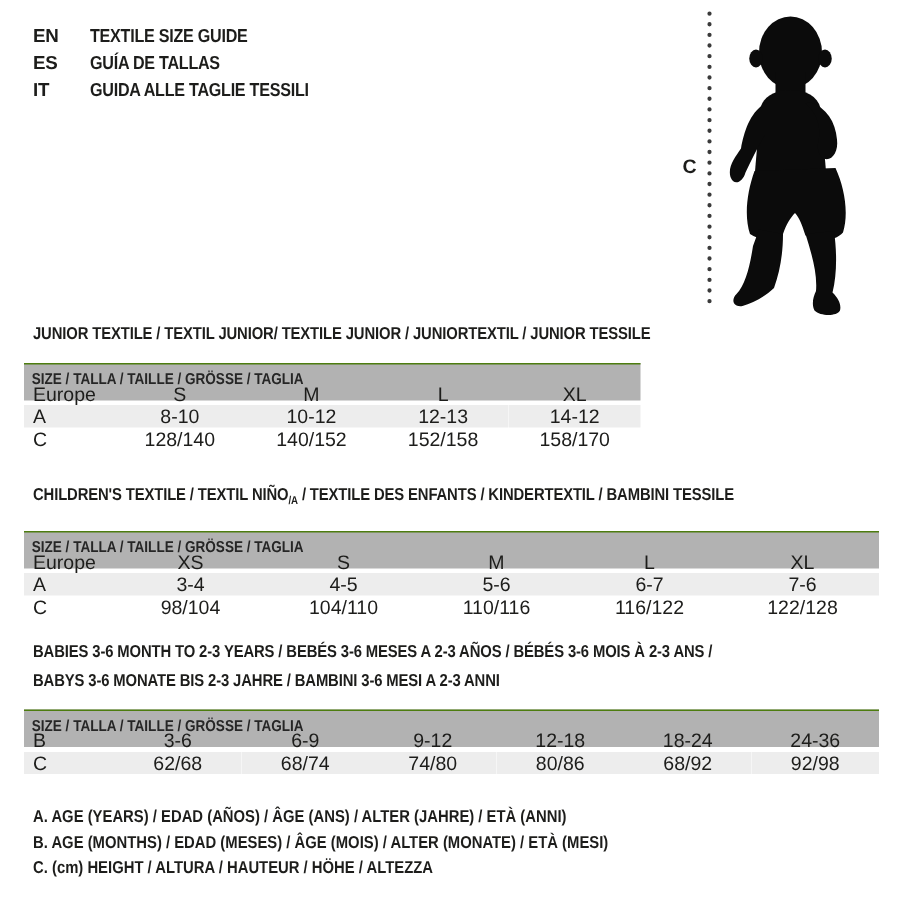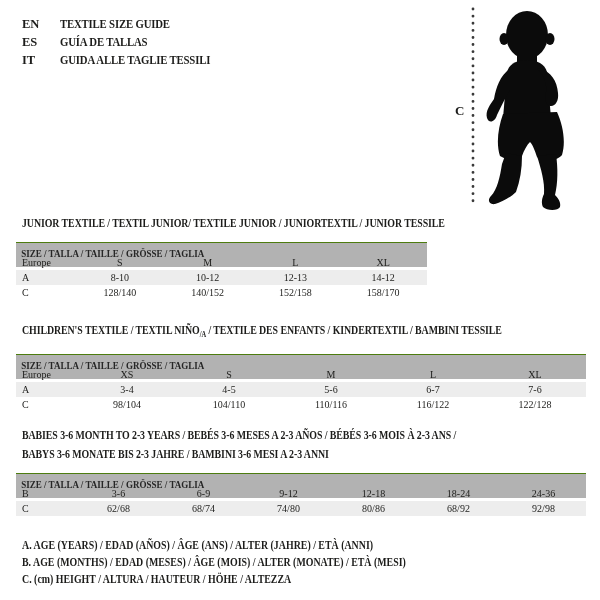--- a/index.html
+++ b/index.html
@@ -1,18 +1,18 @@
 <!DOCTYPE html>
 <html><head>
 <meta charset="utf-8">
 <style>
   html,body { margin:0; padding:0; background:#fff; }
   .page {
     position:relative; width:600px; height:600px; background:#ffffff;
-    font-family:Liberation Serif, serif; color:#1d1d1b; overflow:hidden;
+    font-family:Liberation Sans, sans-serif; color:#1d1d1b; overflow:hidden;
   }
   .cond { display:inline-block; transform:scaleX(0.86); transform-origin:0 50%; white-space:nowrap; }
 
   
   .lang-list { position:absolute; left:22px; top:15px; }
   .lang-row { display:flex; line-height:18px; font-size:12.5px; font-weight:700; letter-spacing:-0.2px; }
   .lang-code { width:38px; flex:0 0 38px; }
 
   
   .height-line { position:absolute; left:470px; top:6px; }
@@ -28,21 +28,21 @@
   .table-bar {
     position:absolute; height:25px; box-sizing:border-box;
     background:#b2b2b2; border-top:1px solid #4d7c0f;
   }
   .bar-text { font-size:10.5px; font-weight:700; line-height:11px; padding-left:6px; color:#262626; }
 
   
   .size-table { position:absolute; border-collapse:collapse; table-layout:fixed; }
   .size-table td {
     height:15px; line-height:15px; padding:0; text-align:center;
-    font-size:10px; color:#1d1d1b; overflow:hidden; white-space:nowrap;
+    font-size:13px; color:#1d1d1b; overflow:hidden; white-space:nowrap;
   }
   .size-table td:first-child { text-align:left; padding-left:6px; }
   .size-table tr.shaded { background:#ededed; }
 
   
   .footnotes { position:absolute; left:22px; top:537px; }
   .footnote { line-height:17px; font-size:11.5px; font-weight:700; }
 </style>
 </head>
 <body>

